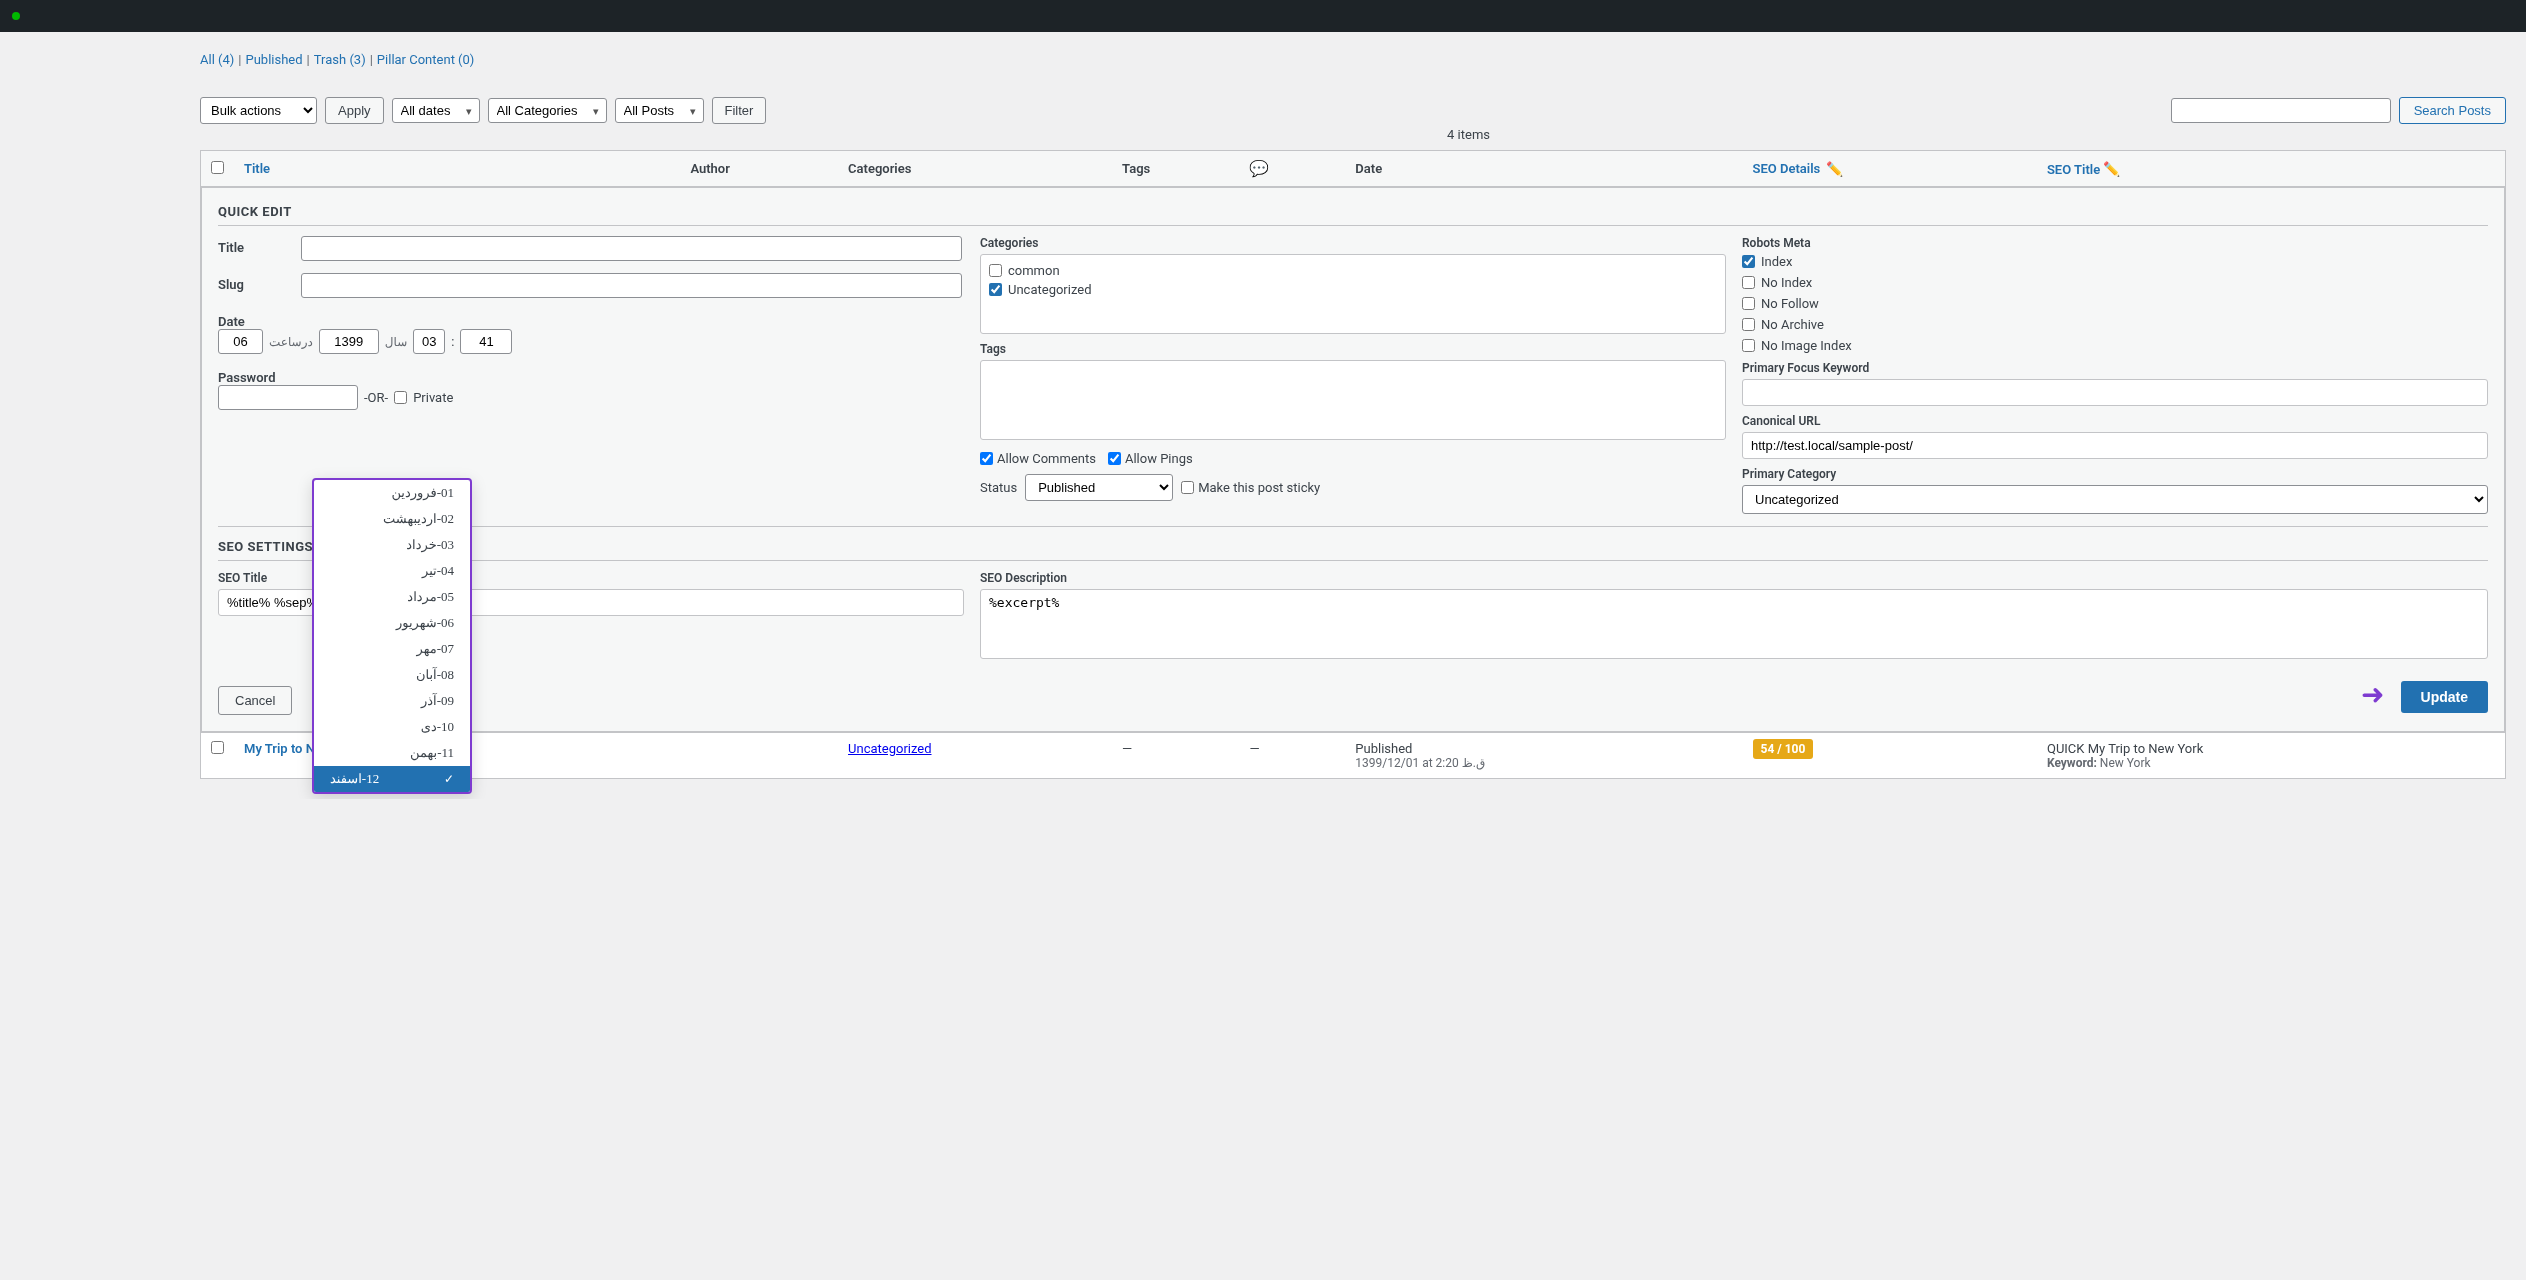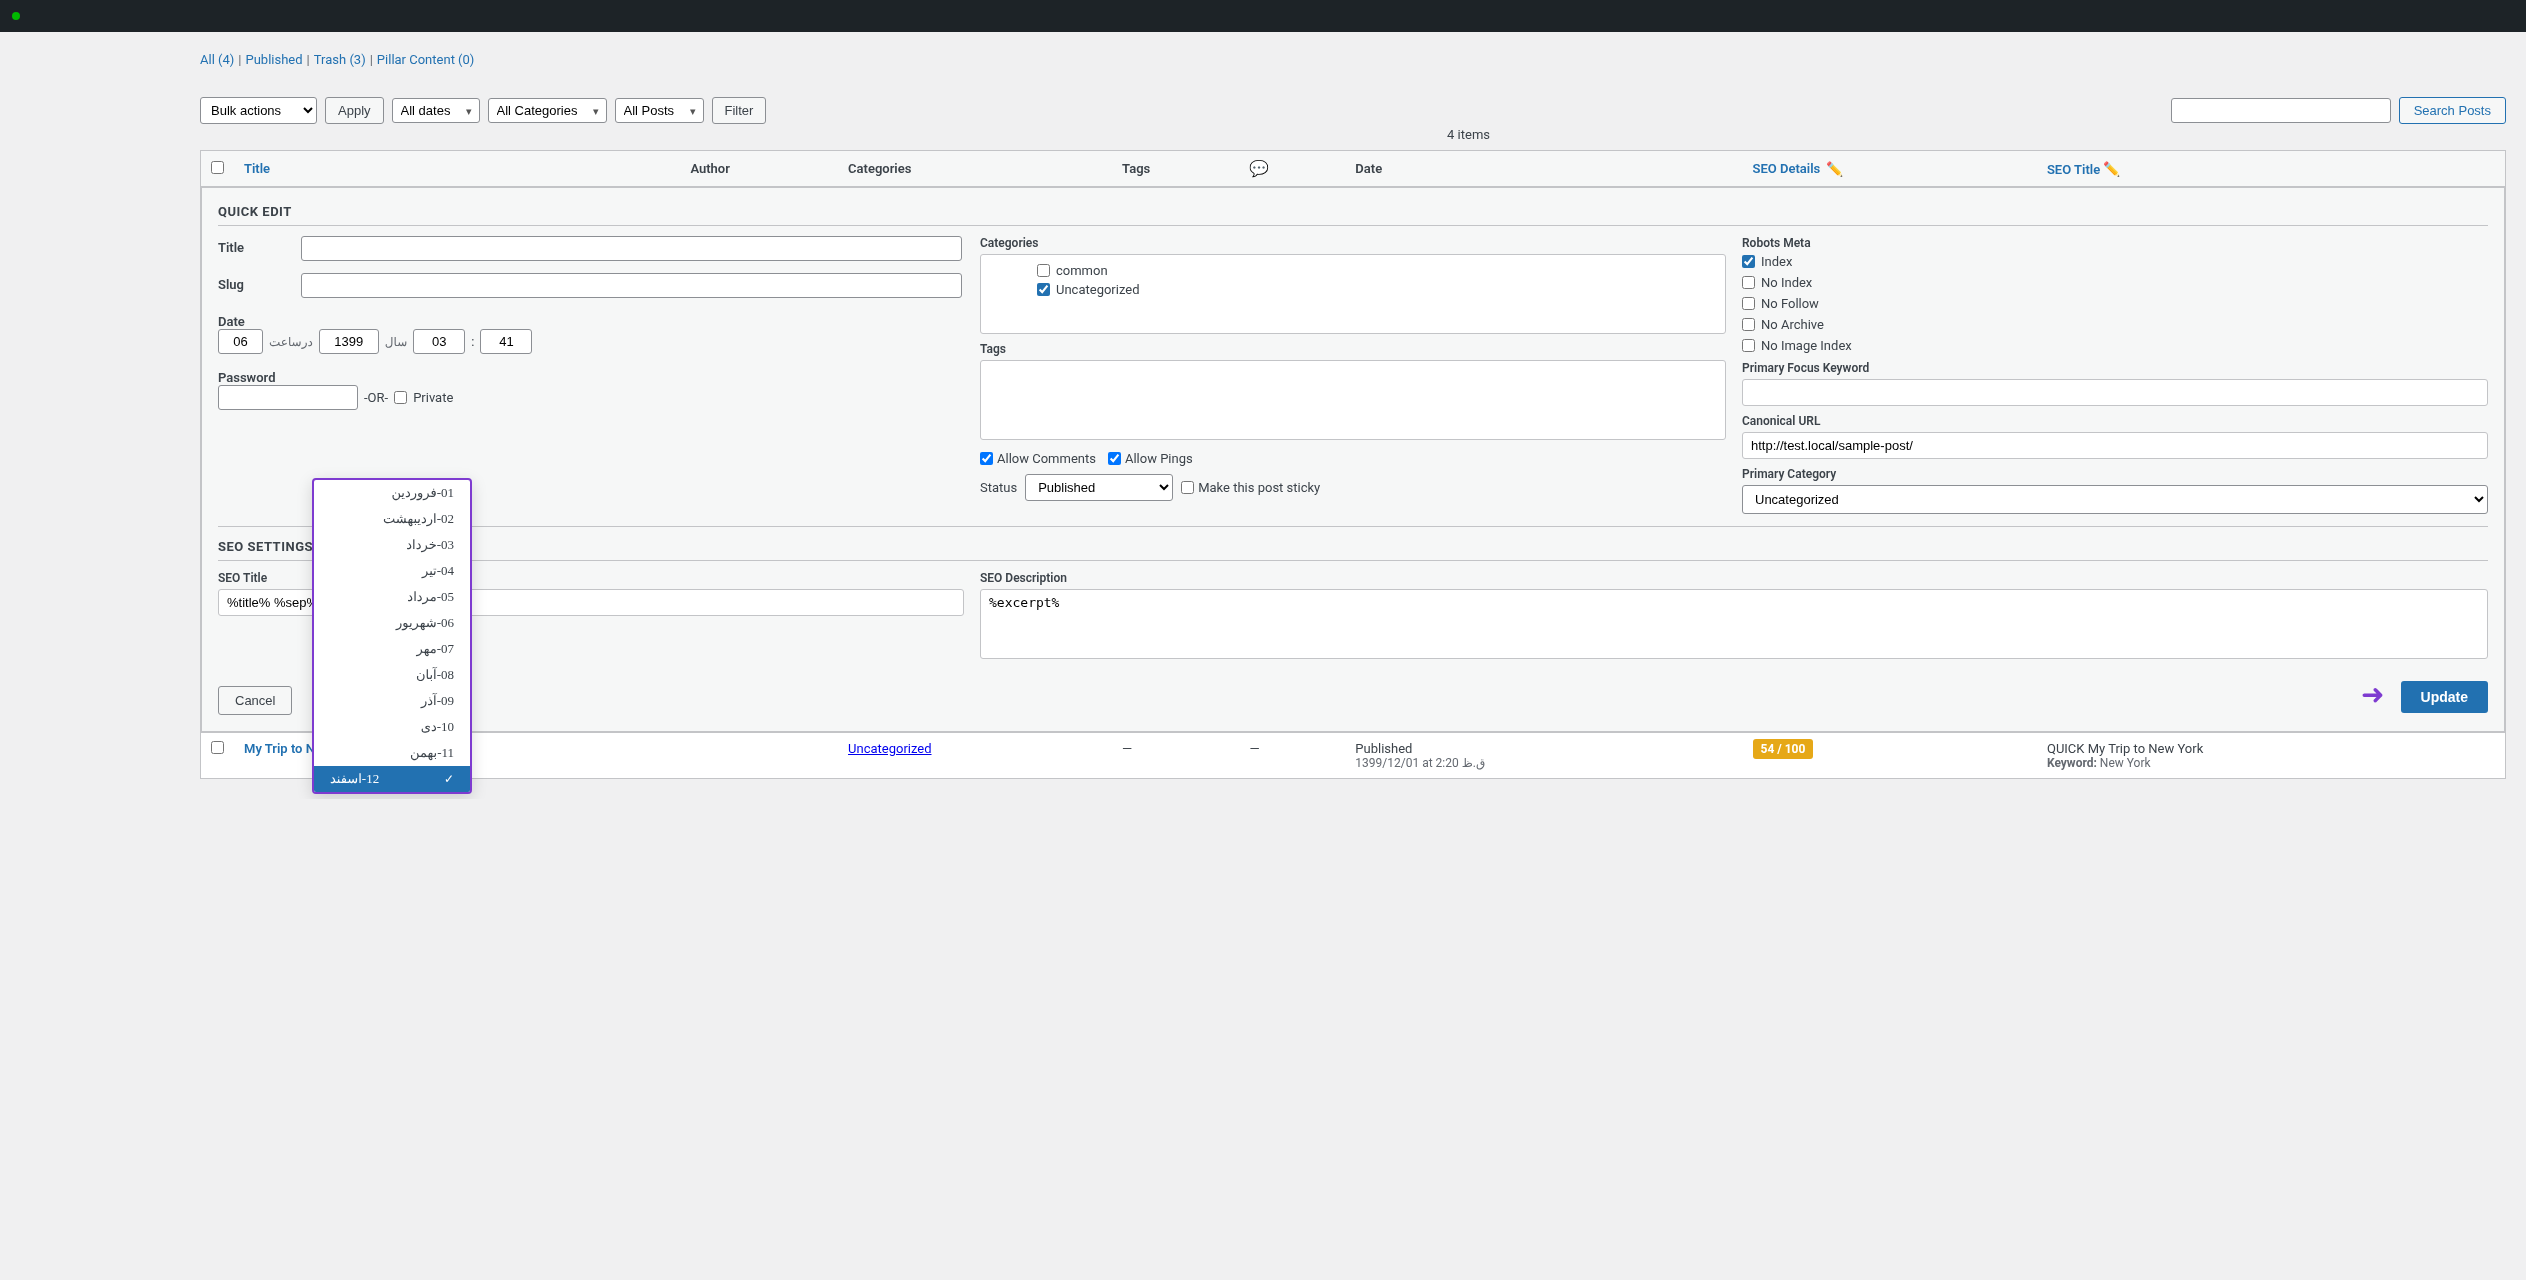--- a/index.html
+++ b/index.html
@@ -40,21 +40,21 @@
     .form-label { display: inline-block; width: 80px; font-weight: 600; font-size: 13px; color: #3c434a; vertical-align: top; padding-top: 4px; }
     .form-input { border: 1px solid #8c8f94; border-radius: 3px; padding: 4px 8px; font-size: 13px; width: calc(100% - 85px); }
     
     .date-row { display: flex; align-items: center; gap: 6px; font-size: 13px; }
     .date-input { border: 1px solid #8c8f94; border-radius: 3px; padding: 4px; font-size: 13px; text-align: center; }
     .date-label { font-size: 12px; color: #646970; }
     
     .password-row { display: flex; align-items: center; gap: 6px; }
     
     .category-list { border: 1px solid #c3c4c7; background: #fff; border-radius: 3px; padding: 8px; min-height: 80px; max-height: 120px; overflow-y: auto; }
-    .category-item { display: flex; align-items: center; gap: 6px; margin-bottom: 4px; font-size: 13px; margin-left: 48px; }
+    .category-item { display: flex; align-items: center; gap: 6px; margin-bottom: 4px; font-size: 13px; }
     .category-item input[type=checkbox] { accent-color: #2271b1; }
     
     .tags-textarea { border: 1px solid #c3c4c7; border-radius: 3px; width: 100%; height: 80px; padding: 6px; font-size: 13px; resize: none; }
     
     .allow-row { display: flex; gap: 12px; align-items: center; margin-top: 8px; }
     .allow-item { display: flex; align-items: center; gap: 4px; font-size: 13px; }
     
     .status-row { display: flex; align-items: center; gap: 8px; margin-top: 8px; }
     .status-select { border: 1px solid #8c8f94; border-radius: 3px; padding: 4px 24px 4px 8px; font-size: 13px; background: #fff; }
     .sticky-row { display: flex; align-items: center; gap: 4px; font-size: 13px; }
@@ -199,21 +199,21 @@
                   <label class="form-label">Slug</label>
                   <input type="text" class="form-input" style="">
                 </div>
                 <div class="form-row">
                   <label class="form-label">Date</label>
                   <div class="date-row">
                     <input type="text" class="date-input" style="width: 45px;" value="06">
                     <span class="date-label">درساعت</span>
                     <input type="text" class="date-input" style="width: 60px;" value="1399">
                     <span class="date-label">سال</span>
-                    <input type="text" class="date-input" style="width: 52px;" value="03">
+                    <input type="text" class="date-input" style="width: 32px;" value="03">
                     <span>:</span>
                     <input type="text" class="date-input" style="width: 52px;" value="41">
                   </div>
                 </div>
                 <div class="form-row">
                   <label class="form-label">Password</label>
                   <div class="password-row">
                     <input type="text" class="date-input" style="width: 140px;">
                     <span>-OR-</span>
                     <input type="checkbox" style="">

